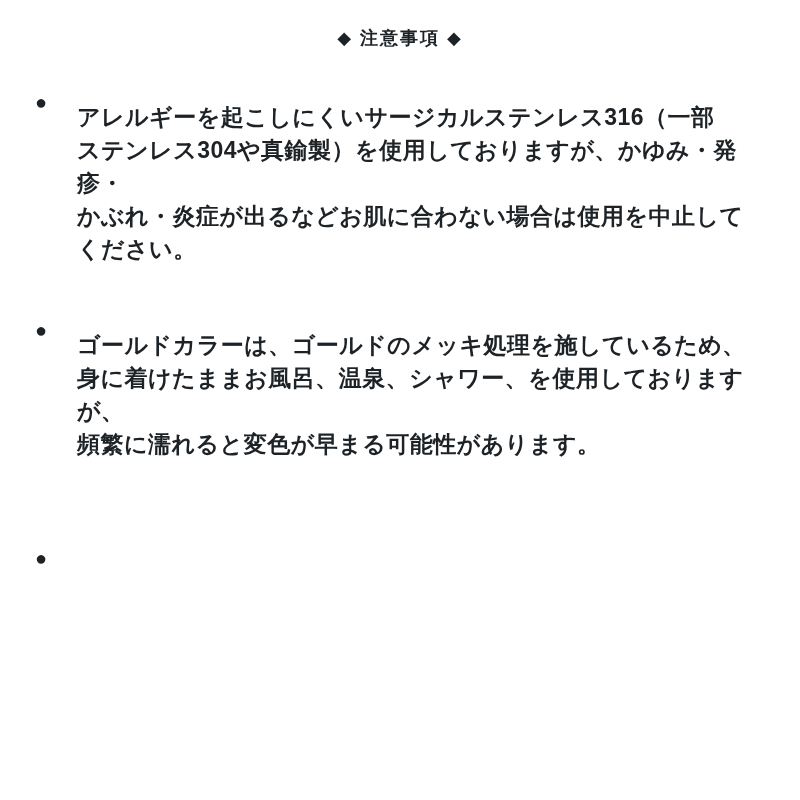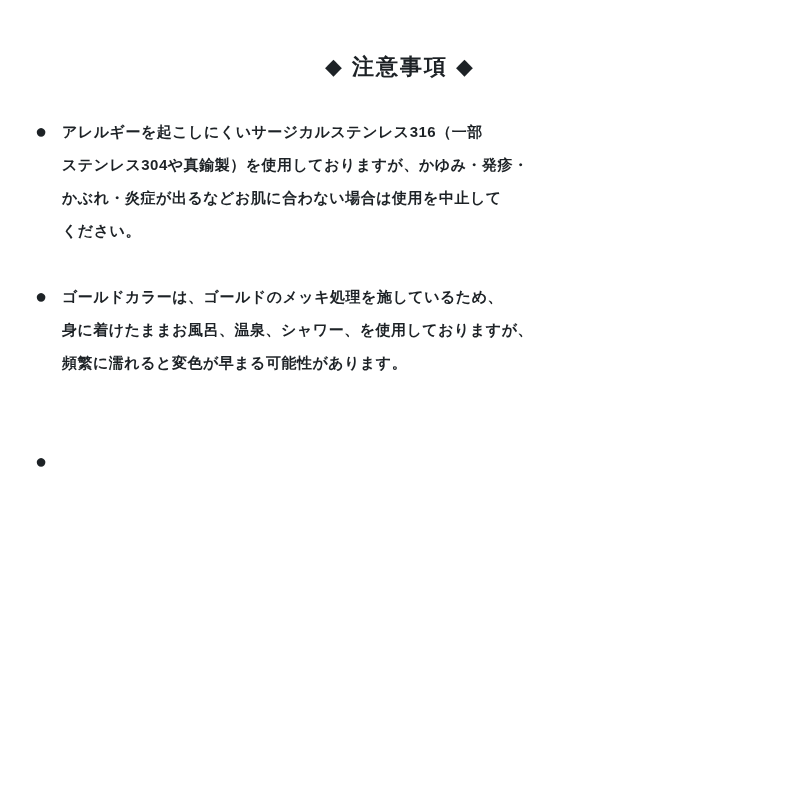--- a/index.html
+++ b/index.html
@@ -13,41 +13,41 @@
     width:800px;
     height:800px;
     background:var(--bg);
     color:var(--text);
     font-family:"Liberation Sans","DejaVu Sans",sans-serif;
     font-weight:bold;
     overflow:hidden;
   }
   .title{
     margin:0;
-    padding-top:52px;
+    padding-top:23px;
     text-align:center;
-    font-size:22px;
+    font-size:18px;
     letter-spacing:2px;
     line-height:30px;
   }
   .note{
     display:flex;
     align-items:flex-start;
     padding-left:35px;
     padding-right:16px;
   }
   .note .bullet{
     flex:0 0 27px;
     width:27px;
     font-size:20px;
     line-height:33px;
   }
   .note .note-text{
-    margin:0;
-    font-size:15px;
+    margin:15px;
+    font-size:23px;
     line-height:33px;
     letter-spacing:0.5px;
     white-space:pre-line;
   }
   .note-allergy{margin-top:33px;}
   .note-gold{margin-top:33px;}
   .note-silver{margin-top:66px;}
 </style>
 </head>
 <body>

